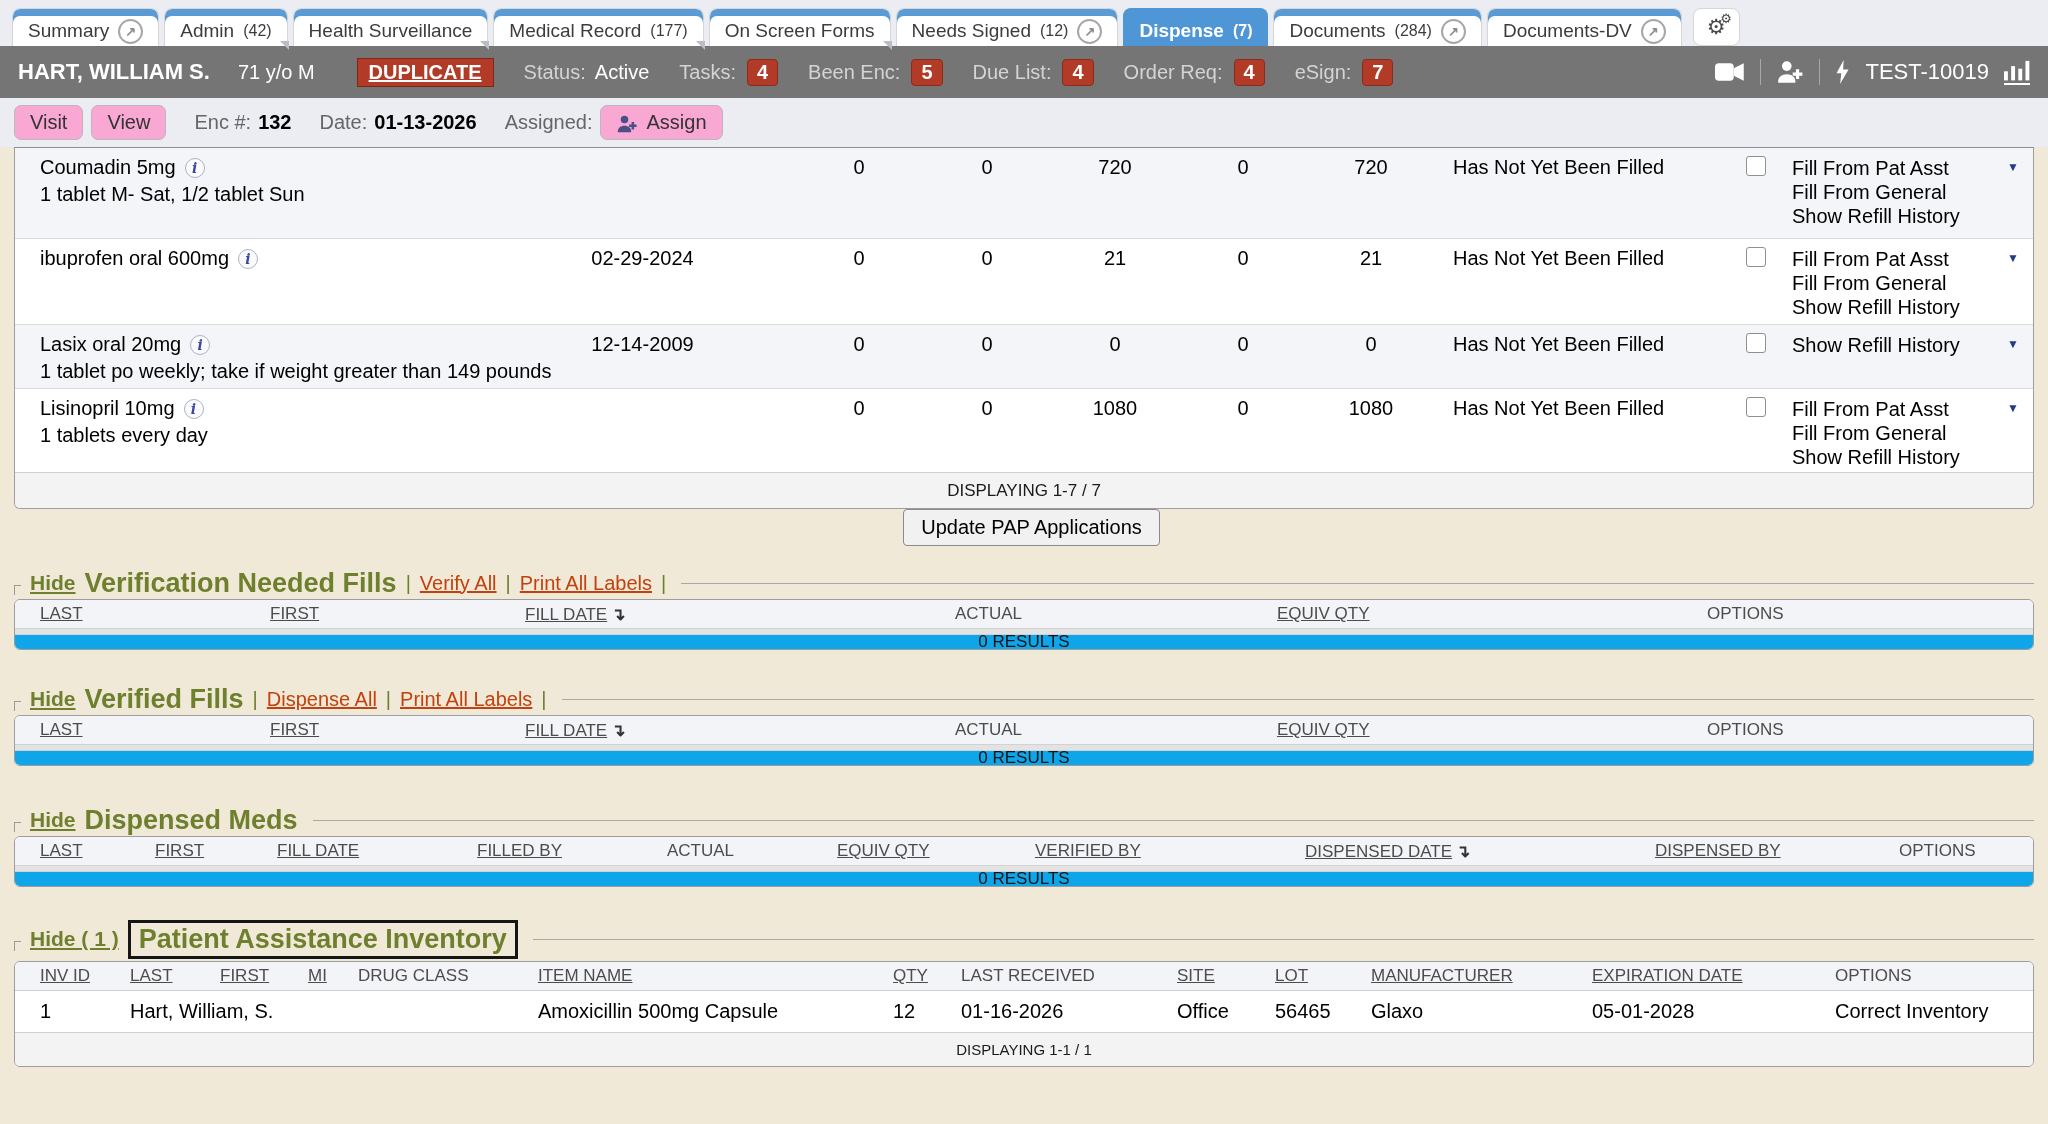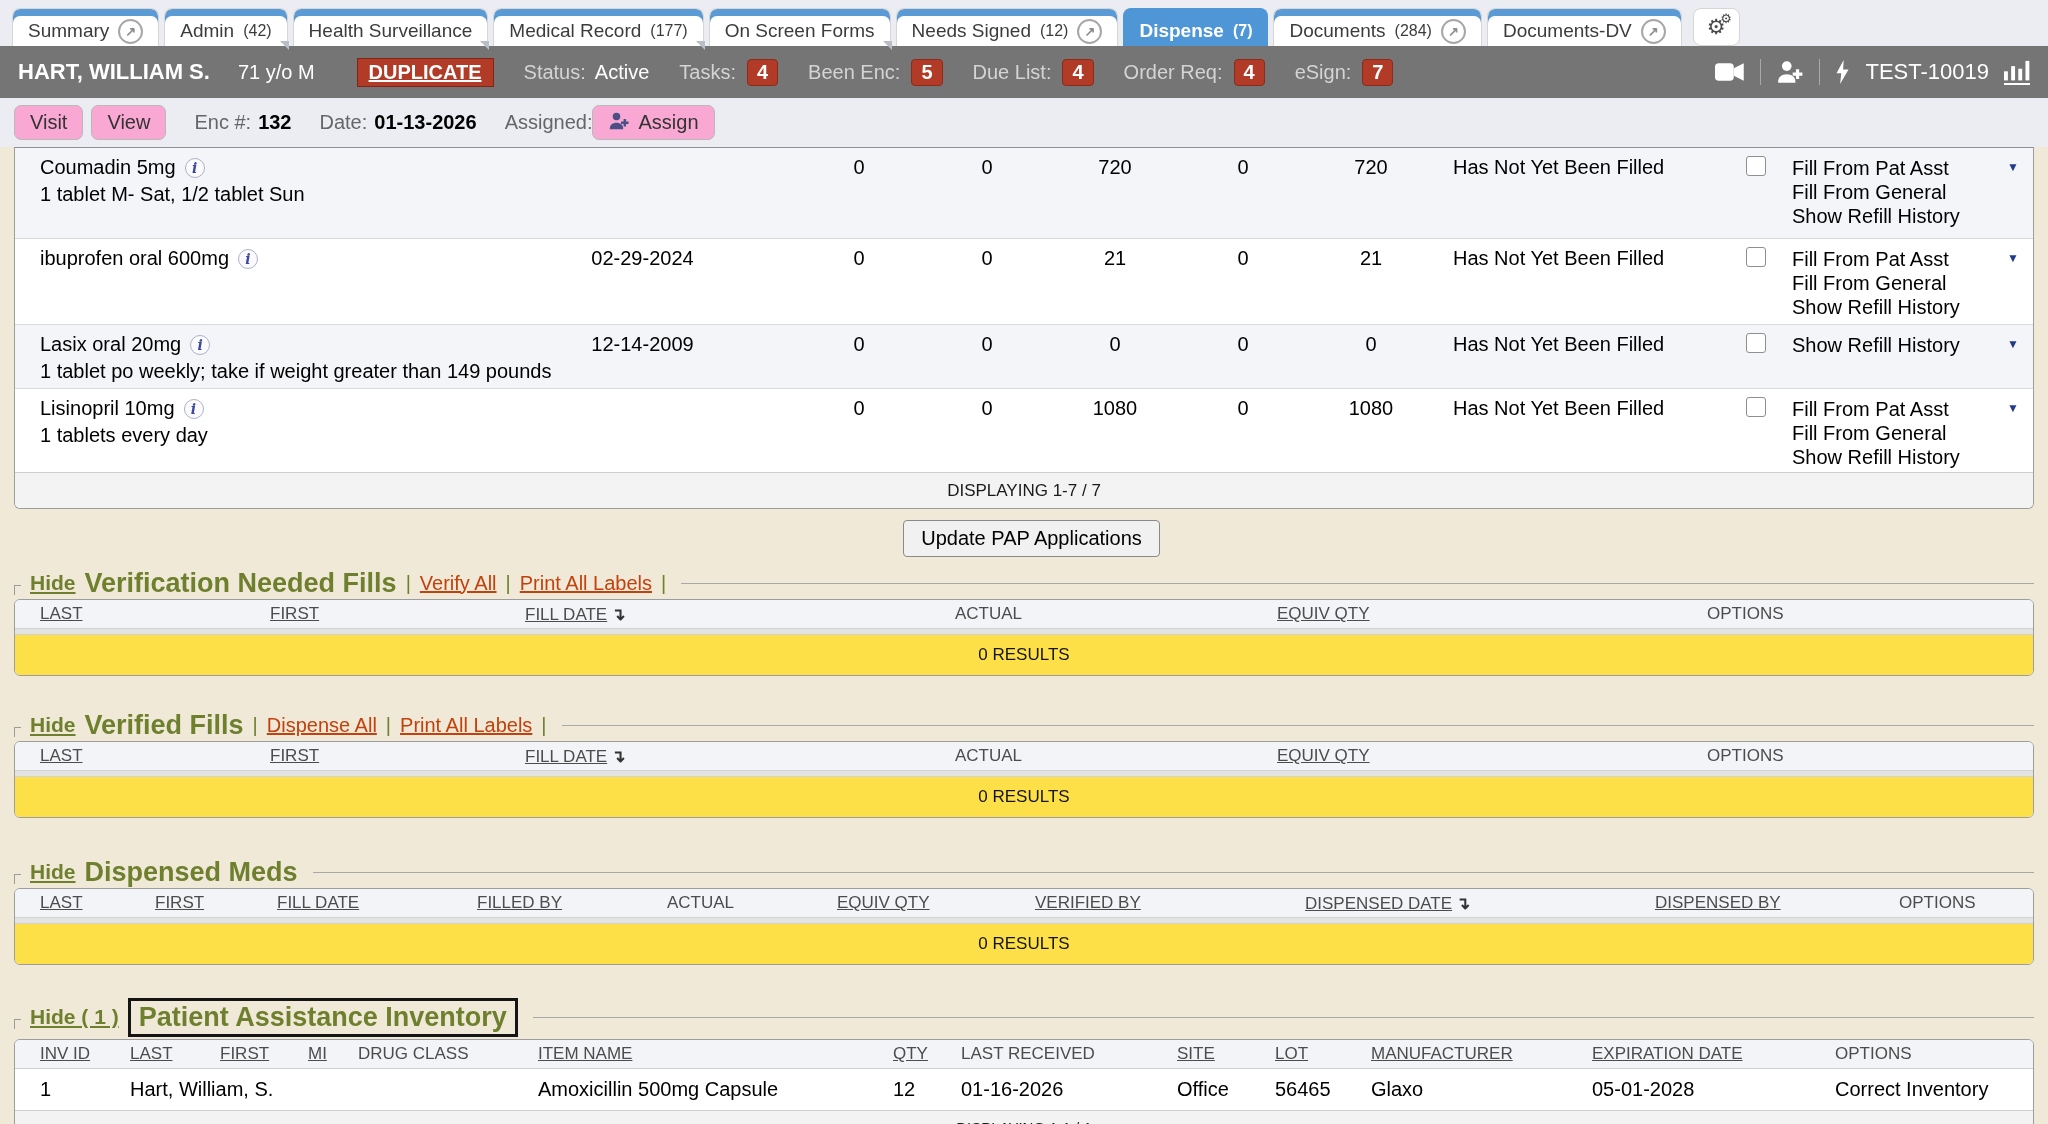--- a/index.html
+++ b/index.html
@@ -36,21 +36,21 @@
   .vdiv { width:1px; height:26px; background:#a8a8a8; }
   .pid { font-size:22px; }
   .chart-ic { border-bottom:2px solid #fff; padding-bottom:2px; display:flex; }
 
   
   .encbar { height:49px; background:#ebedf2; display:flex; align-items:center; padding:0 14px; font-size:20px; }
   .btn { background:#f9a8d4; border:1px solid #b9b9b9; border-radius:7px; padding:5px 15px; font-size:20px; color:#333; cursor:pointer; }
   .btn + .btn { margin-left:8px; }
   .enc-label { color:#666; margin-left:28px; }
   .enc-val { color:#000; font-weight:bold; margin-left:7px; }
-  .assign { display:flex; align-items:flex-start; gap:8px; margin-left:0; }
+  .assign { display:flex; align-items:flex-end; gap:8px; margin-left:8px; }
 
   
   .medtable { margin:0 14px; background:#fff; border:1px solid #9d9d9d; border-top-color:#8f8f8f;
          border-radius:0 0 6px 6px; overflow:hidden; }
   .medrow { position:relative; display:grid;
          grid-template-columns:545px 165px 70px 128px 128px 128px 128px 128px 285px 72px 1fr;
          padding-top:8px; background:#fff; }
   .medrow.alt { background:#f4f5f8; }
   .r1 { height:90px; } .r2 { height:86px; border-top:1px solid #dadada; }
   .r3 { height:64px; border-top:1px solid #dadada; } .r4 { height:84px; border-top:1px solid #dadada; }
@@ -62,21 +62,21 @@
          font-size:14px; align-items:center; justify-content:center; cursor:pointer; }
   .mdate, .mnum { text-align:center; font-size:20px; }
   .mstatus { font-size:20px; padding-left:18px; }
   .mcheck { display:flex; justify-content:center; align-items:flex-start; }
   .checkbox { width:20px; height:20px; border:1px solid #8f8f8f; border-radius:3px; background:#fff; cursor:pointer; }
   .mopts { font-size:20px; line-height:24px; }
   .mopts span { display:block; cursor:pointer; }
   .edge-mark { position:absolute; right:14px; top:12px; color:#223a8c; font-size:12px; }
   .medfoot { height:36px; background:#f3f3f3; border-top:1px solid #cfcfcf; display:flex; align-items:center;
          justify-content:center; font-size:17px; color:#1a1a1a; }
-  .btnrow { height:58px; display:flex; align-items:center; justify-content:center;margin-left:15px; }
+  .btnrow { height:58px; display:flex; align-items:flex-start; justify-content:center;margin-left:15px; }
   .update-btn { background:#f1f1f1; border:1px solid #8a8a8a; border-radius:4px; padding:6px 17px; font-size:20px; color:#000; cursor:pointer; }
 
   
   .sect { margin:0 14px; }
   .mt33 { margin-top:33px; } .mt38 { margin-top:38px; } .mt30 { margin-top:30px; }
   .sect-title { display:flex; align-items:center; height:32px; gap:9px; }
   .sect-title.tall { height:44px; }
   .stub { width:7px; height:10px; border-left:1px solid #9b9b9b; border-top:1px solid #9b9b9b; margin-top:14px; }
   .hide-link { color:#6e7f2d; font-weight:bold; font-size:21px; text-decoration:underline; cursor:pointer; white-space:nowrap; }
   .sect-title h2 { color:#6e7f2d; font-size:27px; font-weight:bold; white-space:nowrap; }
@@ -86,21 +86,21 @@
   .focus-box { border:3px solid #151515; padding:1px 8px; display:inline-block; }
   .sect-table { background:#fff; border:1px solid #9d9d9d; border-radius:6px; overflow:hidden; }
   .shead { display:grid; height:28px; align-items:center; background:#f3f4f7; font-size:17px; color:#4c4c4c; padding-left:25px; }
   .grid-vf  { grid-template-columns:230px 255px 430px 322px 430px 1fr; }
   .grid-dm  { grid-template-columns:115px 122px 200px 190px 170px 198px 270px 350px 244px 1fr; }
   .grid-inv { grid-template-columns:90px 90px 88px 50px 180px 355px 68px 216px 98px 96px 221px 243px 1fr; }
   .hu { text-decoration:underline; cursor:pointer; }
   .hcell { white-space:nowrap; }
   .sort-ic { font-weight:bold; color:#333; margin-left:4px; }
   .sgap { height:7px; background:#e3e3e3; border-top:1px solid #d2d2d2; border-bottom:1px solid #d2d2d2; }
-  .sres { height:40px; display:flex; align-items:center; justify-content:center; font-size:17px; color:#141414; background:#fde047; }
+  .sres { height:14px; display:flex; align-items:center; justify-content:center; font-size:17px; color:#141414; background:#0ea5e9; }
   .inv-row { display:grid; grid-template-columns:90px 90px 88px 50px 180px 355px 68px 216px 98px 96px 221px 243px 1fr;
          padding-left:25px; height:42px; align-items:center; font-size:20px; border-top:1px solid #cfcfcf; background:#fff; }
   .inv-name { grid-column:2 / span 4; }
   .inv-foot { height:34px; background:#f3f3f3; border-top:1px solid #cfcfcf; display:flex; align-items:center;
          justify-content:center; font-size:15px; color:#1a1a1a; }
 </style>
 </head>
 <body>
 
 <div class="page">

